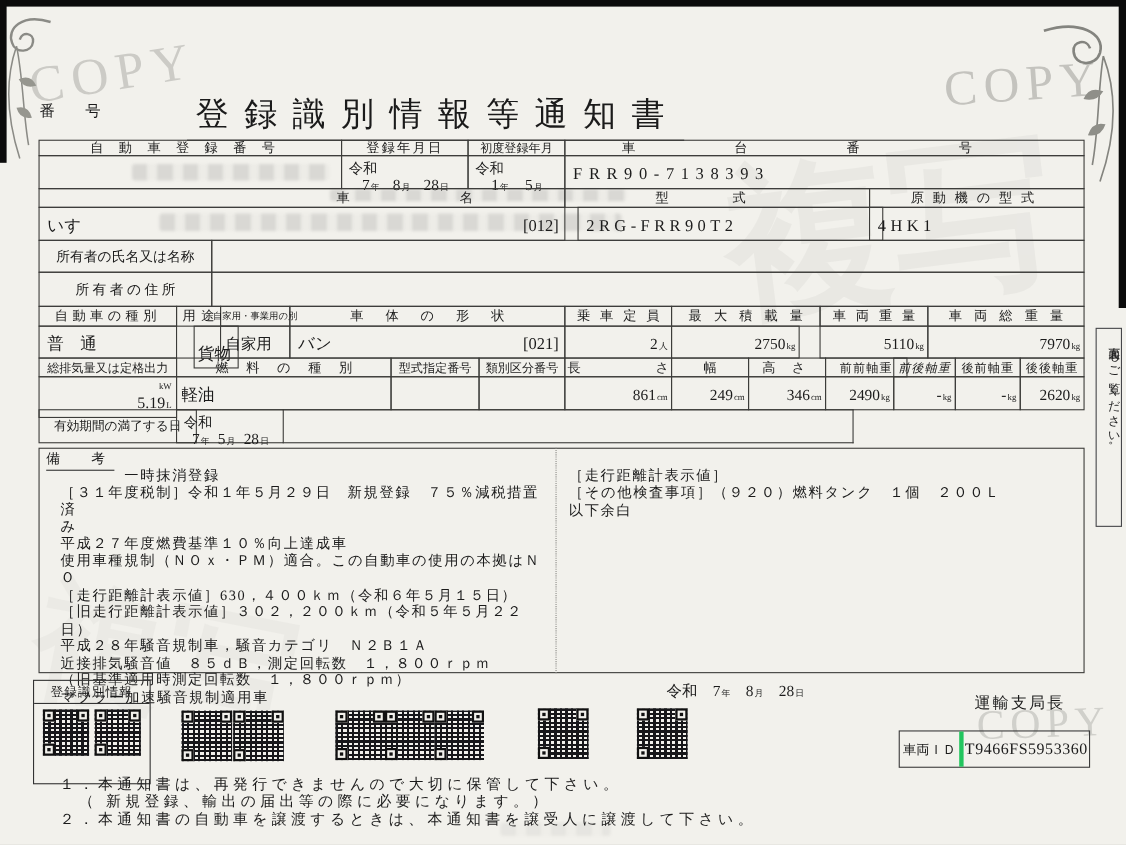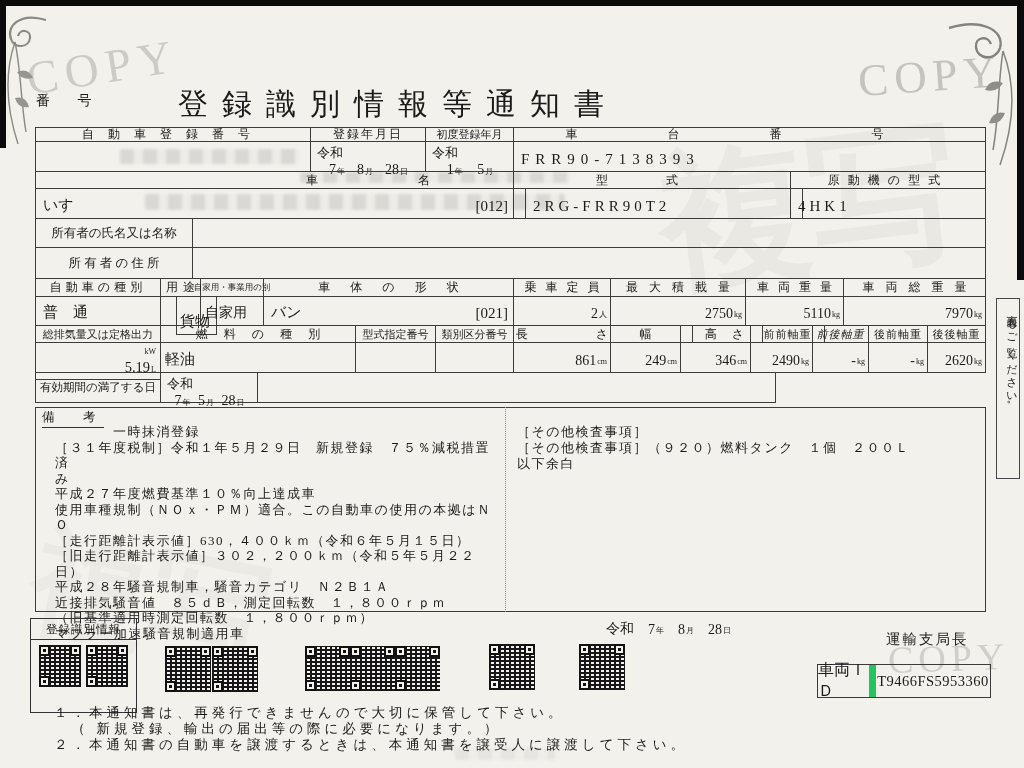--- a/index.html
+++ b/index.html
@@ -46,21 +46,21 @@
   .qr{position:absolute;width:45px;height:45px;background:
       repeating-linear-gradient(90deg,#17171a 0 2px,transparent 2px 5px),
       repeating-linear-gradient(0deg,#17171a 0 2px,transparent 2px 4px);}
   .qr i{position:absolute;width:11px;height:11px;border:2px solid #111;background:#f2f1ec;box-sizing:border-box;}
   .qr i:after{content:"";position:absolute;inset:2px;background:#111;}
   .qr .tl{left:0;top:0}.qr .tr{right:0;top:0}.qr .bl{left:0;bottom:0}
   .issue-date{position:absolute;left:606px;top:620px;display:flex;align-items:flex-end;gap:14px;font-size:14px;}
   .issue-date .pair{display:flex;align-items:flex-end;}
   .office{position:absolute;left:886px;top:630px;font-size:14.5px;letter-spacing:2px;}
   .vid-box{position:absolute;left:817px;top:664px;width:174px;height:34px;border:1px solid #3b3b3b;box-sizing:border-box;display:flex;}
-  .vid-label{width:58px;border-right:7px solid #22c55e;display:flex;align-items:center;justify-content:center;font-size:16px;box-sizing:border-box;}
+  .vid-label{width:58px;border-right:4px solid #22c55e;display:flex;align-items:center;justify-content:center;font-size:12px;box-sizing:border-box;}
   .vid-value{flex:1;display:flex;align-items:center;justify-content:center;font-size:14.5px;letter-spacing:.5px;}
   .footer{position:absolute;left:54px;top:705px;font-size:13.5px;line-height:15.8px;letter-spacing:4px;}
   .flourish{position:absolute;pointer-events:none;}
   .small-h{font-size:8.5px;}
 </style>
 </head>
 <body>
 
 <div class="sheet">
 
@@ -145,40 +145,40 @@
   <div class="c v vl" style="left:176px;top:296px;width:41px;height:39px;padding-left:3px;font-size:15px;">貨物</div>
   <div class="c v vl" style="left:200px;top:296px;width:64px;height:30px;padding-left:4px;">自家用</div>
   <div class="c v between" style="left:263px;top:296px;width:251px;height:30px;font-size:15px;">
     <span>バン</span>
     <span>[021]</span>
   </div>
   <div class="c v vr" style="left:513px;top:296px;width:98px;height:30px;">
     <span>2</span>
       <span class="u">人</span>
   </div>
-  <div class="c v vr" style="left:610px;top:296px;width:136px;height:30px;">
+  <div class="c v vr" style="left:610px;top:296px;width:117px;height:30px;">
     <span>2750</span>
       <span class="u">kg</span>
   </div>
   <div class="c v vr" style="left:745px;top:296px;width:99px;height:30px;">
     <span>5110</span>
       <span class="u">kg</span>
   </div>
   <div class="c v vr" style="left:843px;top:296px;width:143px;height:30px;">
     <span>7970</span>
       <span class="u">kg</span>
   </div>
 
   <div class="c h" style="left:35px;top:325px;width:126px;height:18px;font-size:11px;">総排気量又は定格出力</div>
   <div class="c h" style="left:160px;top:325px;width:196px;height:18px;letter-spacing:16px;text-indent:16px;">燃料の種別</div>
   <div class="c h" style="left:355px;top:325px;width:81px;height:18px;font-size:11px;">型式指定番号</div>
   <div class="c h" style="left:435px;top:325px;width:79px;height:18px;font-size:11px;text-align:right;">類別区分番号</div>
   <div class="c h" style="left:513px;top:325px;width:98px;height:18px;letter-spacing:28px;text-indent:28px;">長　さ</div>
   <div class="c h" style="left:610px;top:325px;width:71px;height:18px;">幅</div>
-  <div class="c h" style="left:680px;top:325px;width:71px;height:18px;letter-spacing:6px;margin-left:12px;">高 さ</div>
+  <div class="c h" style="left:680px;top:325px;width:71px;height:18px;letter-spacing:6px;">高 さ</div>
   <div class="c h" style="left:750px;top:325px;width:75px;height:18px;font-size:11px;letter-spacing:1px;">前前軸重</div>
   <div class="c h" style="left:812px;top:325px;width:57px;height:18px;font-size:11px;letter-spacing:1px;font-style:italic;">前後軸重</div>
   <div class="c h" style="left:868px;top:325px;width:60px;height:18px;font-size:11px;letter-spacing:1px;">後前軸重</div>
   <div class="c h" style="left:927px;top:325px;width:59px;height:18px;font-size:11px;letter-spacing:1px;">後後軸重</div>
 
   <div class="c v disp" style="left:35px;top:342px;width:126px;height:31px;">
     <span class="u">kW</span>
     <span class="dv"><span>5.19</span><span class="u">L</span></span>
   </div>
   <div class="c v vl" style="left:160px;top:342px;width:196px;height:31px;font-size:15px;padding-left:4px;">軽油</div>
@@ -206,21 +206,21 @@
   </div>
   <div class="c v vr" style="left:868px;top:342px;width:60px;height:31px;">
     <span>-</span>
       <span class="u">kg</span>
   </div>
   <div class="c v vr" style="left:927px;top:342px;width:59px;height:31px;">
     <span>2620</span>
       <span class="u">kg</span>
   </div>
 
-  <div class="c h" style="left:35px;top:372px;width:126px;height:31px;font-size:11.5px;">有効期間の満了する日</div>
+  <div class="c h" style="left:35px;top:372px;width:144px;height:31px;font-size:11.5px;">有効期間の満了する日</div>
   <div class="c v ecell" style="left:160px;top:372px;width:98px;height:31px;">
     <span>令和</span>
     <span class="drow">
       <span class="pair"><span>7</span><span class="u">年</span></span>
       <span class="pair"><span>5</span><span class="u">月</span></span>
       <span class="pair"><span>28</span><span class="u">日</span></span>
     </span>
   </div>
   <div class="c" style="left:257px;top:372px;width:519px;height:31px;border-left:none;"></div>
 
@@ -234,21 +234,21 @@
       <div>平成２７年度燃費基準１０％向上達成車</div>
       <div>使用車種規制（ＮＯｘ・ＰＭ）適合。この自動車の使用の本拠はＮＯ</div>
       <div>［走行距離計表示値］630，４００ｋｍ（令和６年５月１５日）</div>
       <div>［旧走行距離計表示値］３０２，２００ｋｍ（令和５年５月２２日）</div>
       <div>平成２８年騒音規制車，騒音カテゴリ　Ｎ２Ｂ１Ａ</div>
       <div>近接排気騒音値　８５ｄＢ，測定回転数　１，８００ｒｐｍ</div>
       <div>（旧基準適用時測定回転数　１，８００ｒｐｍ）</div>
       <div>マフラー加速騒音規制適用車</div>
     </div>
   <div class="rem-right">
-      <div>［その他検査事項］</div>
+      <div>［走行距離計表示値］</div>
       <div>［その他検査事項］（９２０）燃料タンク　１個　２００Ｌ</div>
       <div>以下余白</div>
     </div>
 
   <div class="side-box">裏面もご覧ください。</div>
 
   <div class="ri-box">
     <div class="ri-label">登録識別情報</div>
     <div class="qr" style="left:8px;top:26px;width:42px;height:42px;">
         <i class="tl"></i>

